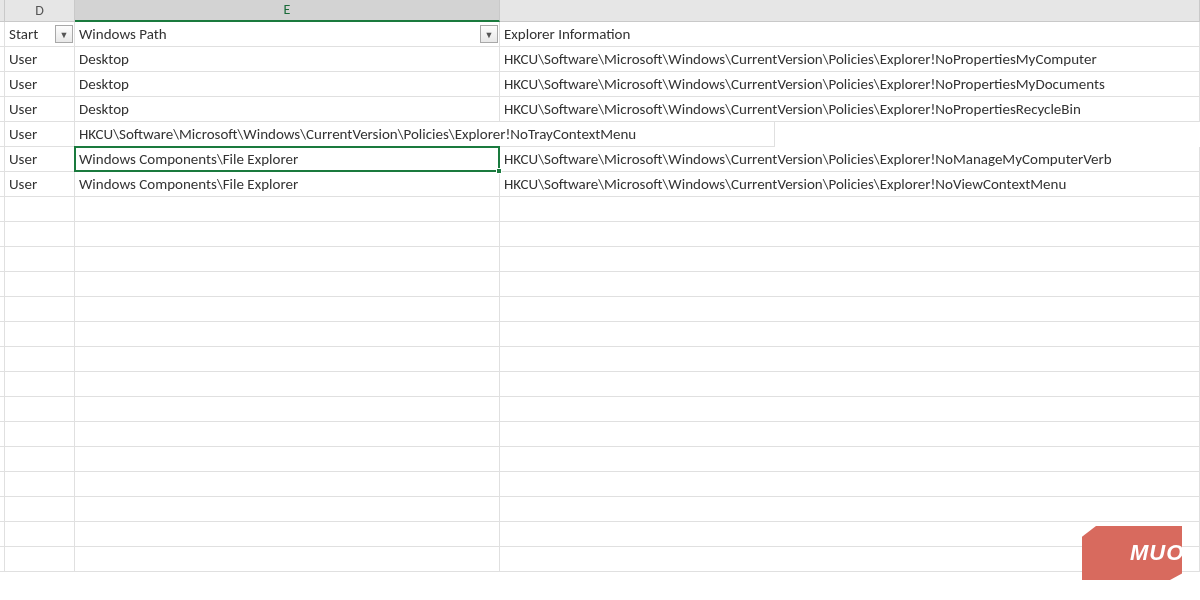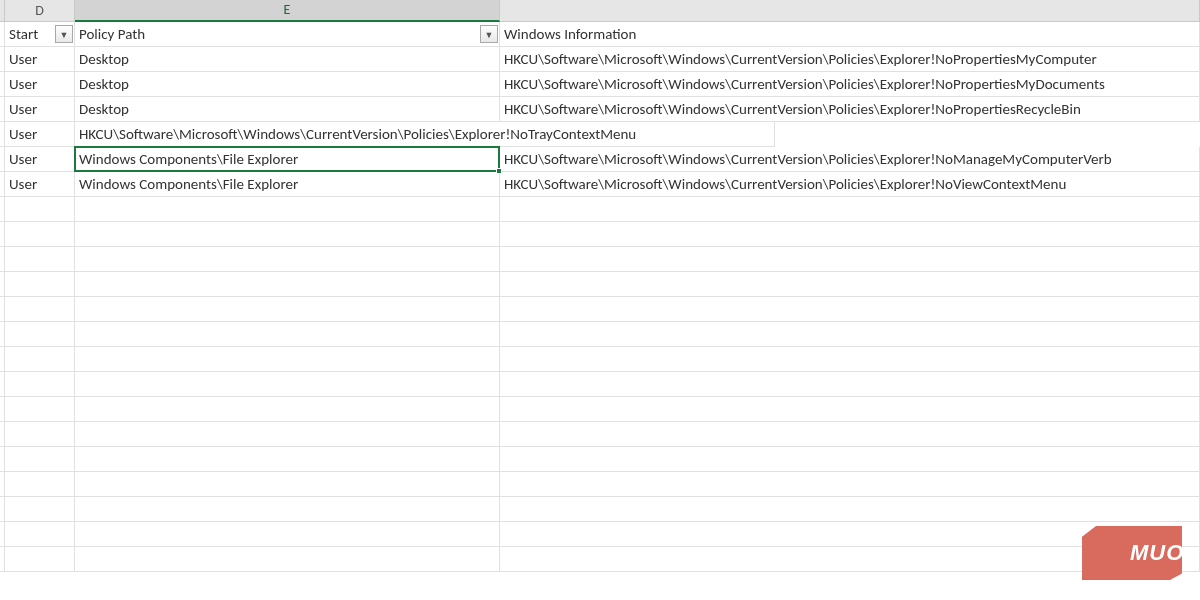--- a/index.html
+++ b/index.html
@@ -163,27 +163,27 @@
 
     <div class="row">
       <div class="leading"></div>
       <div class="cell hdr-cell w-d">
         <span>Start</span>
         <span class="filter-btn">
           <span>▼</span>
         </span>
       </div>
       <div class="cell hdr-cell w-e">
-        <span>Policy Path</span>
+        <span>Windows Path</span>
         <span class="filter-btn">
           <span>▼</span>
         </span>
       </div>
       <div class="cell hdr-cell w-f">
-        <span>Windows Information</span>
+        <span>Explorer Information</span>
       </div>
     </div>
 
     <div class="row">
       <div class="leading"></div>
       <div class="cell w-d">User</div>
       <div class="cell w-e">Desktop</div>
       <div class="cell w-f">HKCU\Software\Microsoft\Windows\CurrentVersion\Policies\Explorer!NoPropertiesMyComputer</div>
     </div>
     <div class="row">

